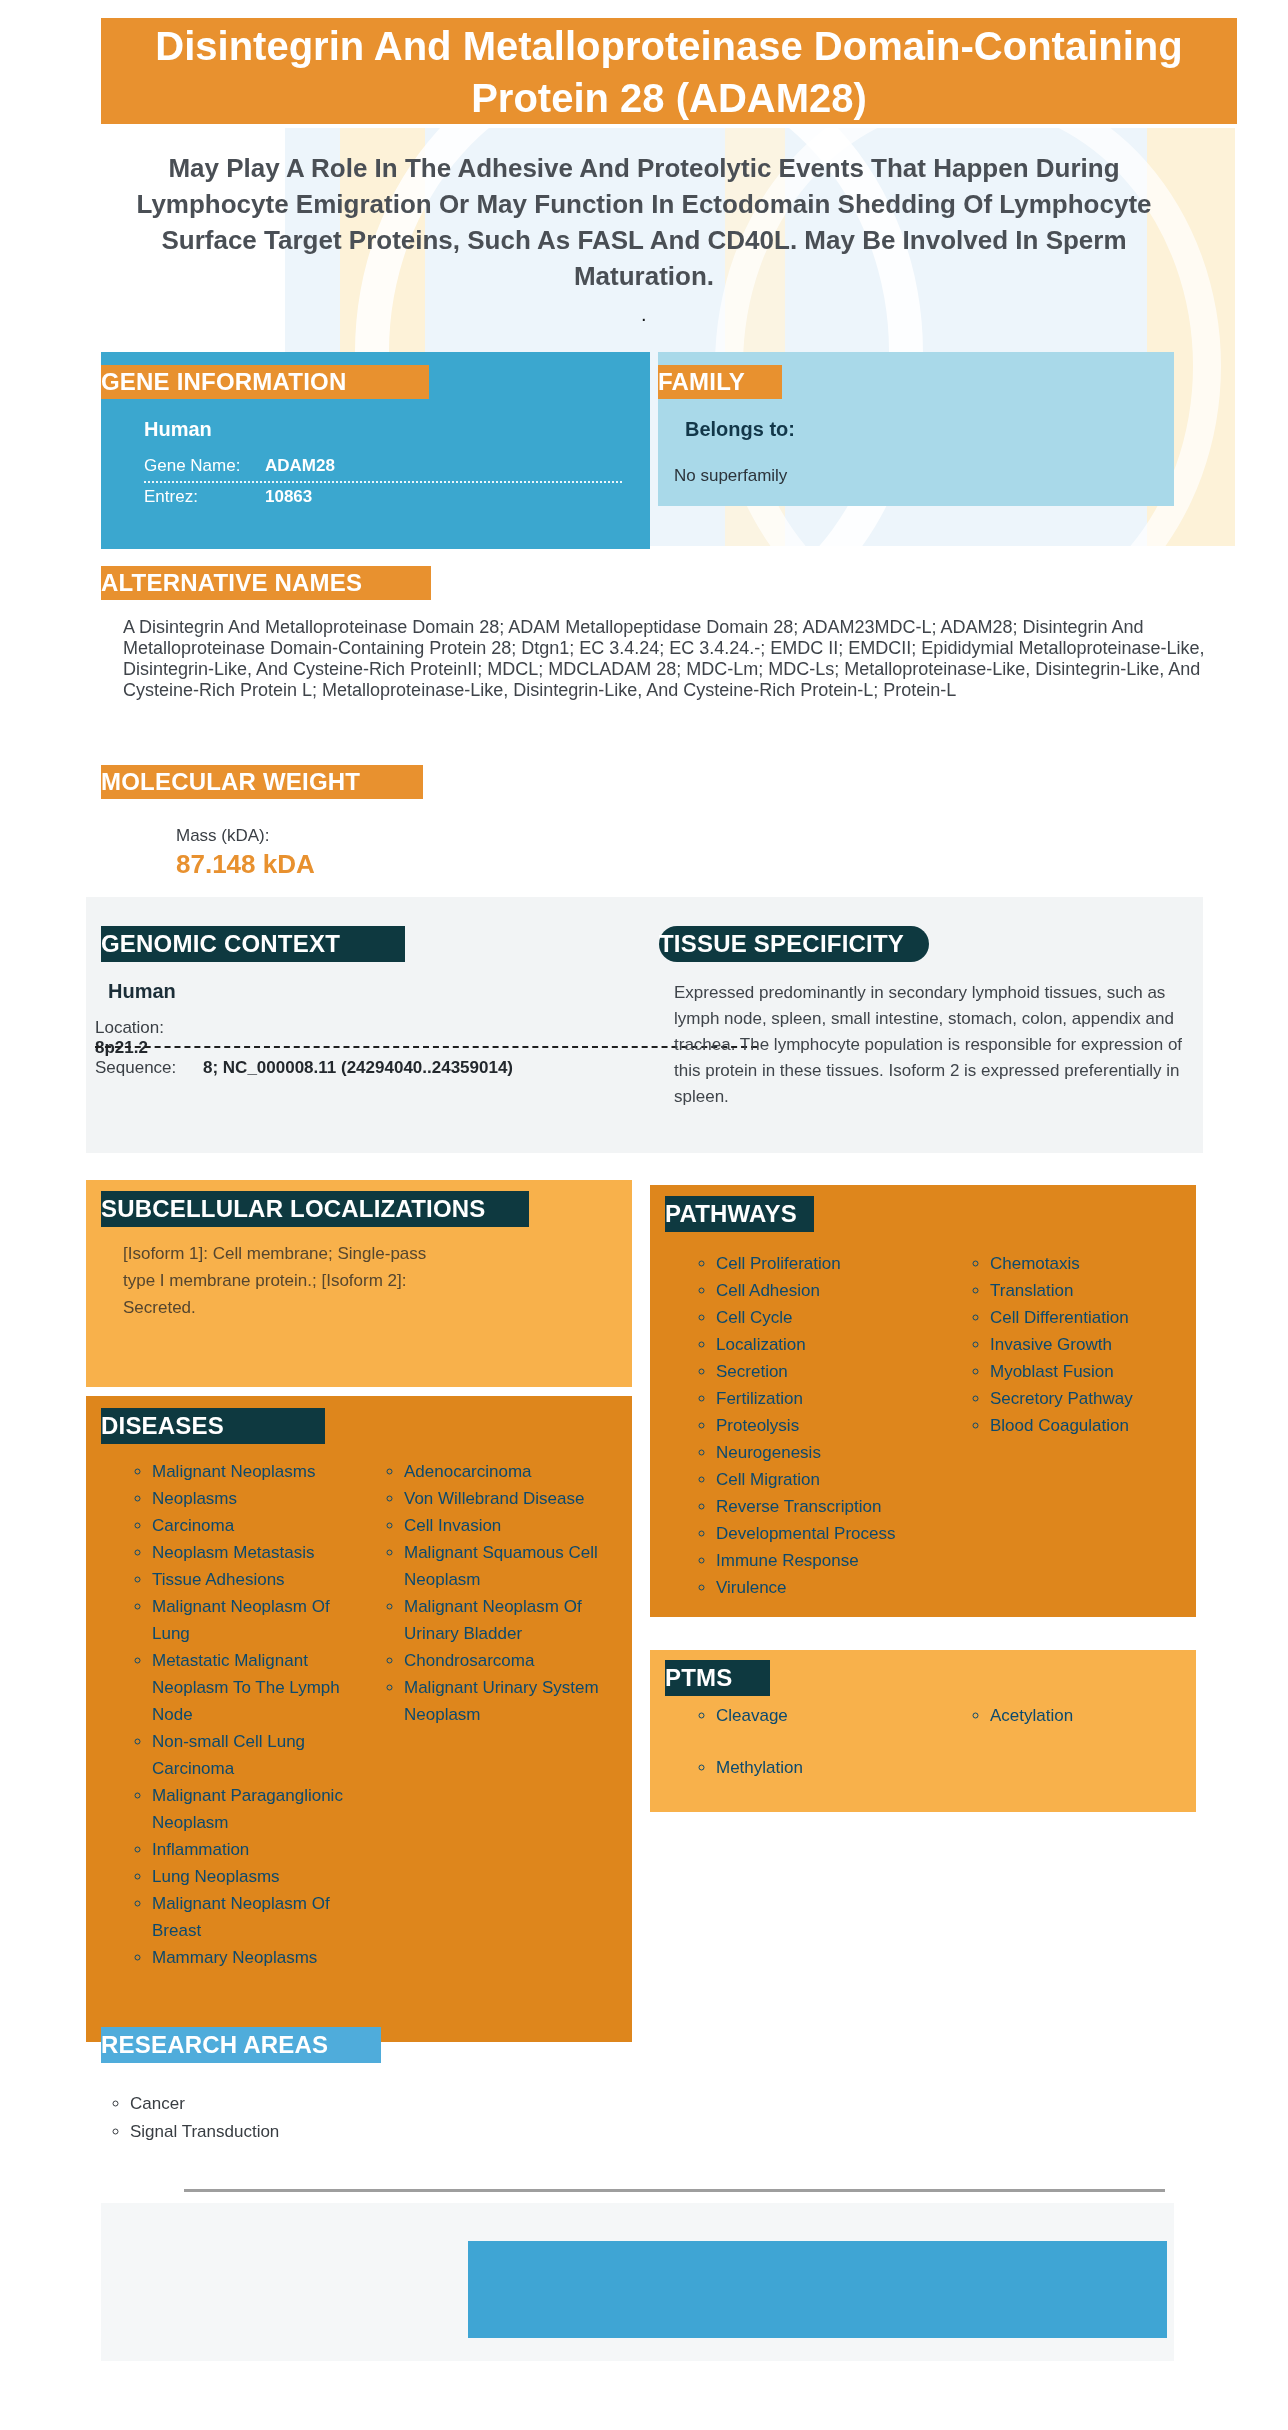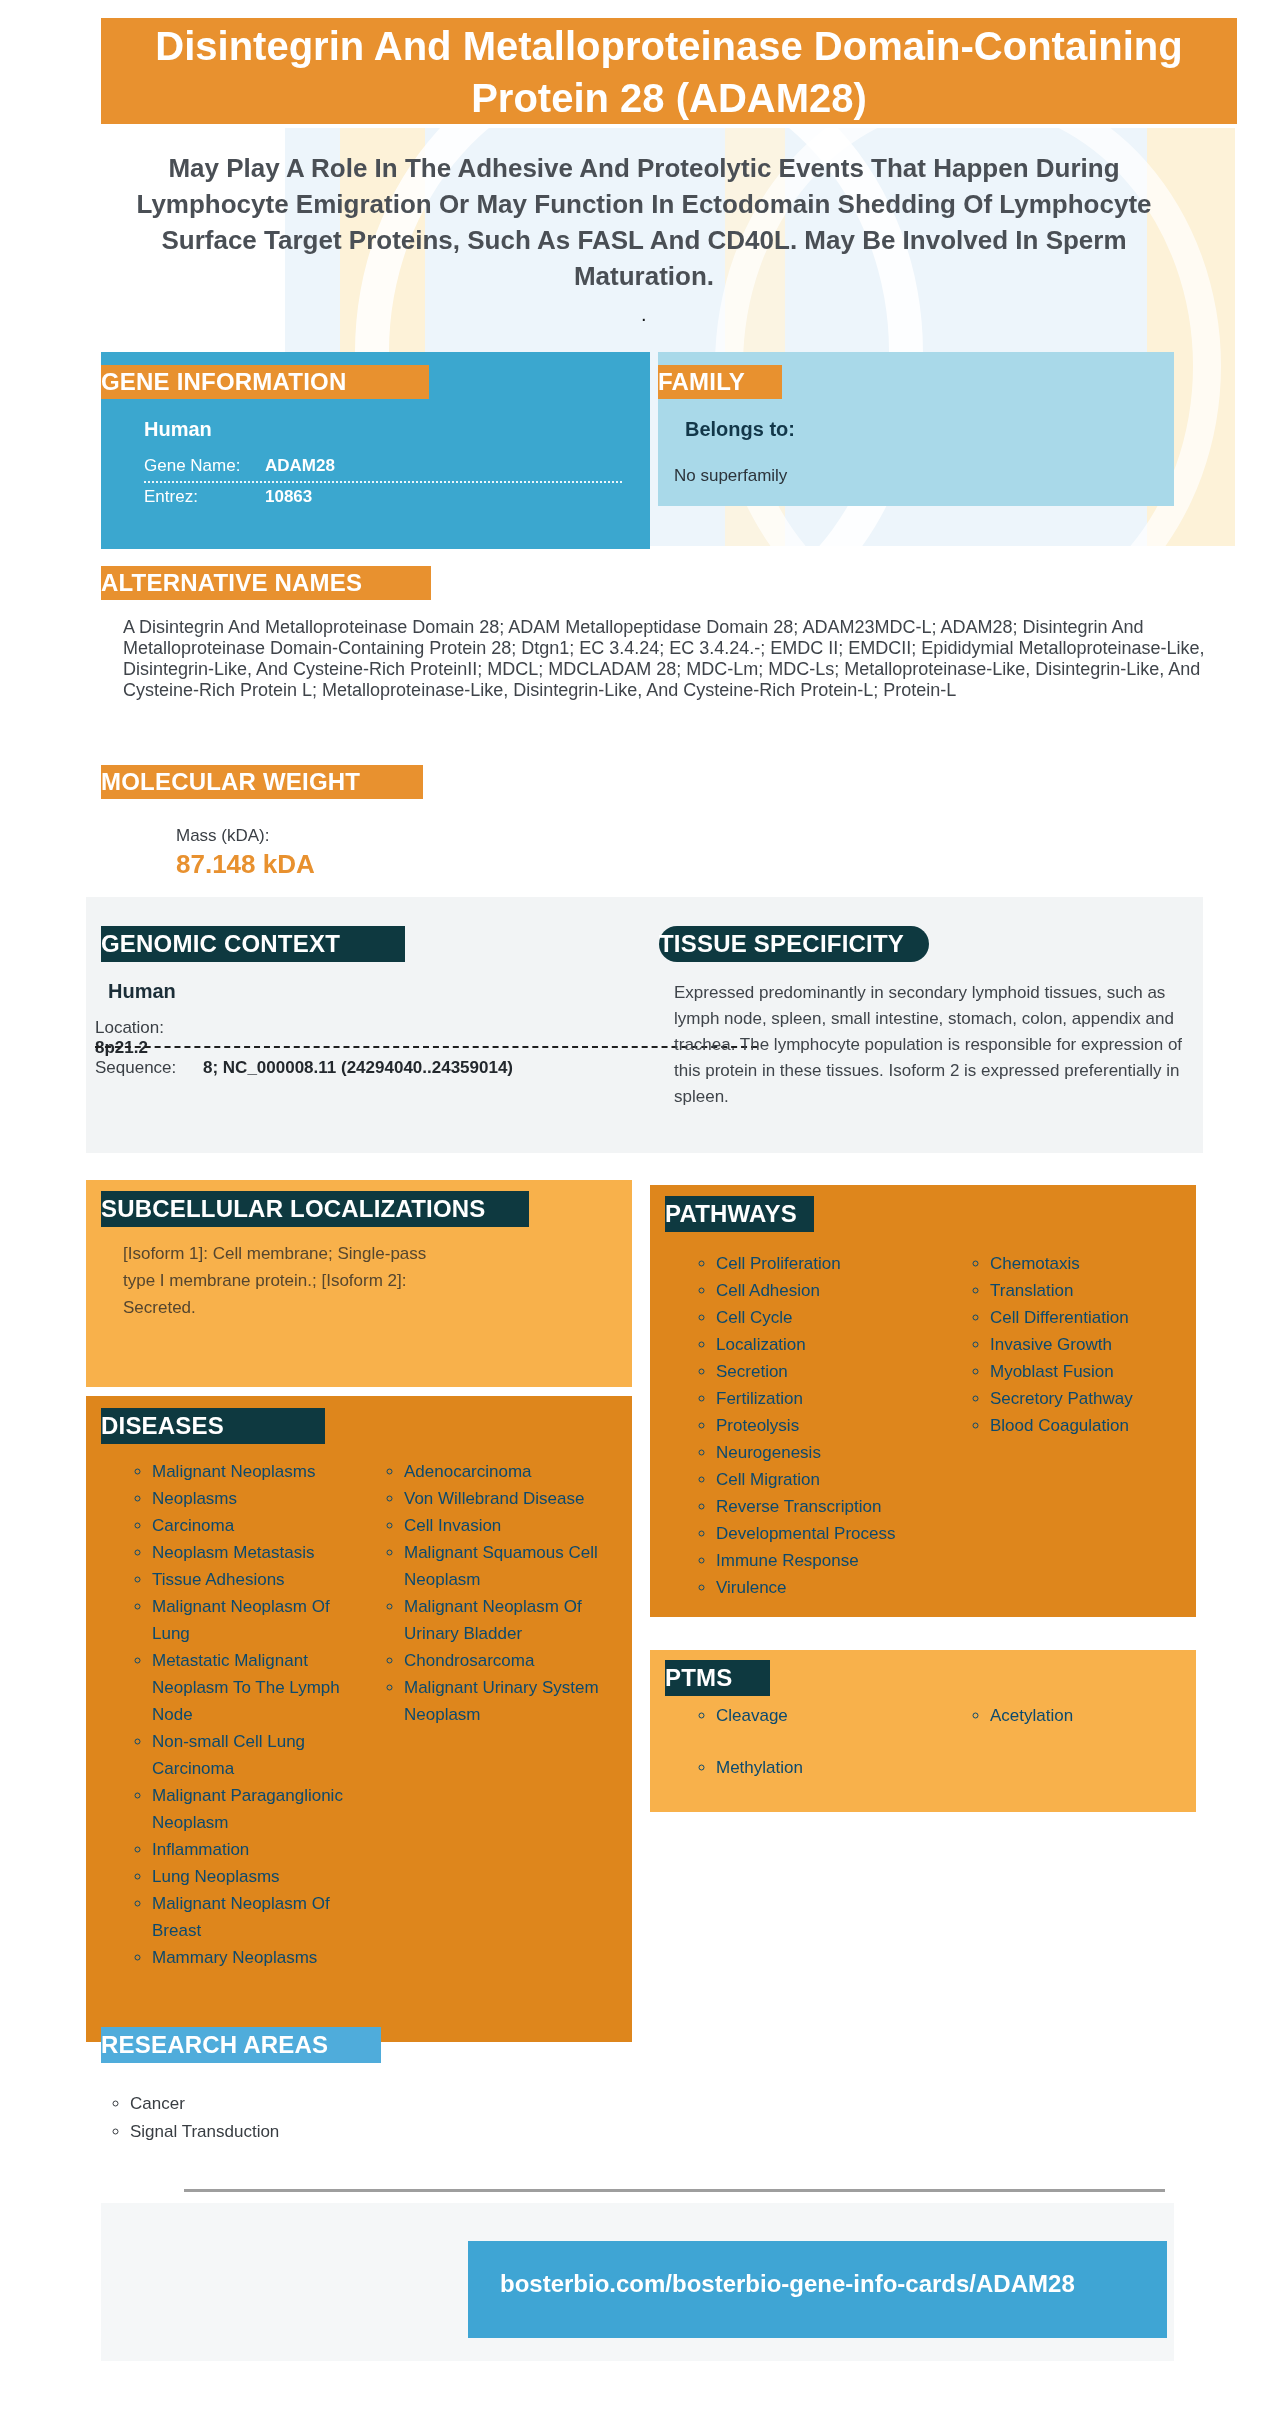--- a/index.html
+++ b/index.html
@@ -231,16 +231,15 @@
     <ul>
         <li>Cancer</li>
         <li>Signal Transduction</li>
       </ul>
   </div>
 
   <div class="hr-line"></div>
 
   <div class="footer-panel"></div>
   <div class="footer-blue">
-    <div class="url">bosterbio.com/bosterbio-gene-info-cards/ADAM28</div>
   </div>
 
 </div>
 
 </body></html>

